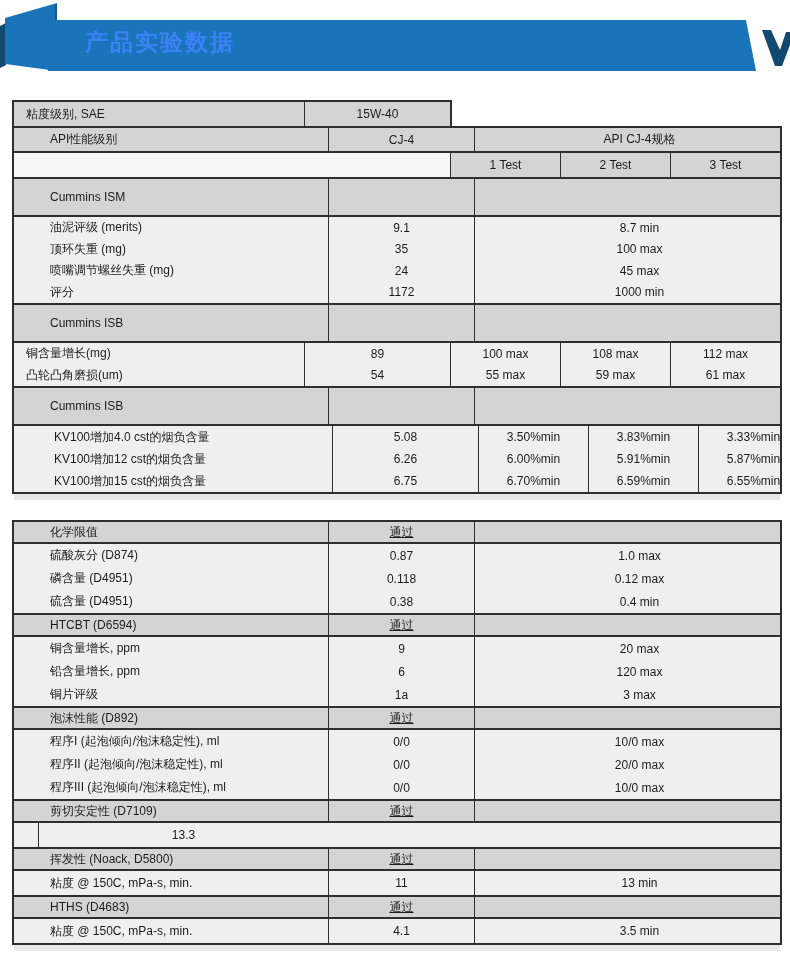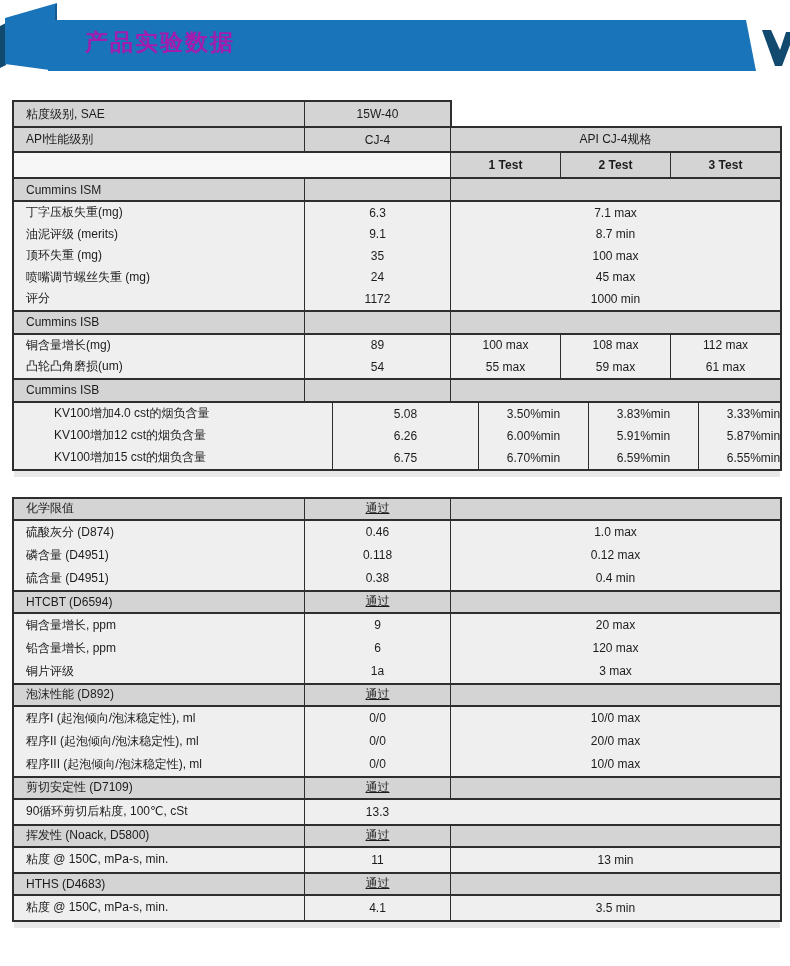--- a/index.html
+++ b/index.html
@@ -6,50 +6,50 @@
   body{
     width:790px;height:966px;overflow:hidden;background:#ffffff;
     font-family:"Liberation Sans","DejaVu Sans",sans-serif;color:#1c1c1c;
     position:relative;
   }
   
   .banner{position:relative;width:790px;height:85px;}
   .banner svg{position:absolute;left:0;top:0;display:block;}
   .banner-title{
     position:absolute;left:85px;top:27px;font-size:23px;font-weight:bold;
-    color:#a21caf;letter-spacing:2px;white-space:nowrap;
+    color:#3b82f6;letter-spacing:2px;white-space:nowrap;
   }
   
   .tbl{position:relative;margin-left:12px;width:770px;}
   .t1{margin-top:15px;}
   .t2{margin-top:20px;}
   .blk{
     box-sizing:border-box;width:770px;border:2px solid #2e2e2e;
     margin-top:-2px;background:#efefef;
   }
   .blk.first{margin-top:0;}
   .blk.hdr{background:#d4d4d4;}
   .blk.half{width:440px;}
   .blk.mix{background:#f7f7f7;}
   .row{display:grid;}
   .g2{grid-template-columns:290px 146px;}
-  .g3{grid-template-columns:290px 146px 330px;}
+  .g3{grid-template-columns:290px 146px 330px;padding-left:24px;}
   .g5{grid-template-columns:290px 146px 110px 110px 110px;}
-  .gt{grid-template-columns:436px 110px 110px 110px;font-weight:bold;}
+  .gt{grid-template-columns:436px 110px 110px 110px;}
   .c{
     display:flex;align-items:center;font-size:12px;box-sizing:border-box;
     overflow:hidden;white-space:nowrap;
   }
   .c.l{padding-left:12px;justify-content:flex-start;}
   .c.ctr{justify-content:center;}
   .c.bl{border-left:1.5px solid #2e2e2e;}
   .c.cg{background:#d4d4d4;}
   .h24{height:24px;}
   .h23{height:23px;}
-  .h21{height:21px;}
+  .h21{height:36px;}
   .h215{height:21.5px;}
   .h22{height:22px;padding-left:28px;}
   .h20{height:20px;}
   .pass{text-decoration:underline;}
   .strip{height:6px;background:#e8e8e8;width:766px;margin-left:14px;}
 </style>
 </head>
 <body>
 
 <div class="banner">
@@ -92,25 +92,20 @@
   <div class="blk hdr">
     <div class="row g3 h21">
       <div class="c l">Cummins ISM</div>
       <div class="c bl"></div>
       <div class="c bl"></div>
     </div>
   </div>
 
   <div class="blk">
     <div class="row g3 h215">
-      <div class="c l">丁字压板失重(mg)</div>
-      <div class="c ctr bl">6.3</div>
-      <div class="c ctr bl">7.1 max</div>
-    </div>
-    <div class="row g3 h215">
       <div class="c l">油泥评级 (merits)</div>
       <div class="c ctr bl">9.1</div>
       <div class="c ctr bl">8.7 min</div>
     </div>
     <div class="row g3 h215">
       <div class="c l">顶环失重 (mg)</div>
       <div class="c ctr bl">35</div>
       <div class="c ctr bl">100 max</div>
     </div>
     <div class="row g3 h215">
@@ -189,21 +184,21 @@
   <div class="blk hdr first">
     <div class="row g3 h20">
       <div class="c l">化学限值</div>
       <div class="c ctr bl pass">通过</div>
       <div class="c bl"></div>
     </div>
   </div>
   <div class="blk">
     <div class="row g3 h23">
       <div class="c l">硫酸灰分 (D874)</div>
-      <div class="c ctr bl">0.46</div>
+      <div class="c ctr bl">0.87</div>
       <div class="c ctr bl">1.0 max</div>
     </div>
     <div class="row g3 h23">
       <div class="c l">磷含量 (D4951)</div>
       <div class="c ctr bl">0.118</div>
       <div class="c ctr bl">0.12 max</div>
     </div>
     <div class="row g3 h23">
       <div class="c l">硫含量 (D4951)</div>
       <div class="c ctr bl">0.38</div>
@@ -263,21 +258,20 @@
 
   <div class="blk hdr">
     <div class="row g3 h20">
       <div class="c l">剪切安定性 (D7109)</div>
       <div class="c ctr bl pass">通过</div>
       <div class="c bl"></div>
     </div>
   </div>
   <div class="blk">
     <div class="row g3 h24">
-      <div class="c l">90循环剪切后粘度, 100℃, cSt</div>
       <div class="c ctr bl">13.3</div>
     </div>
   </div>
 
   <div class="blk hdr">
     <div class="row g3 h20">
       <div class="c l">挥发性 (Noack, D5800)</div>
       <div class="c ctr bl pass">通过</div>
       <div class="c bl"></div>
     </div>

